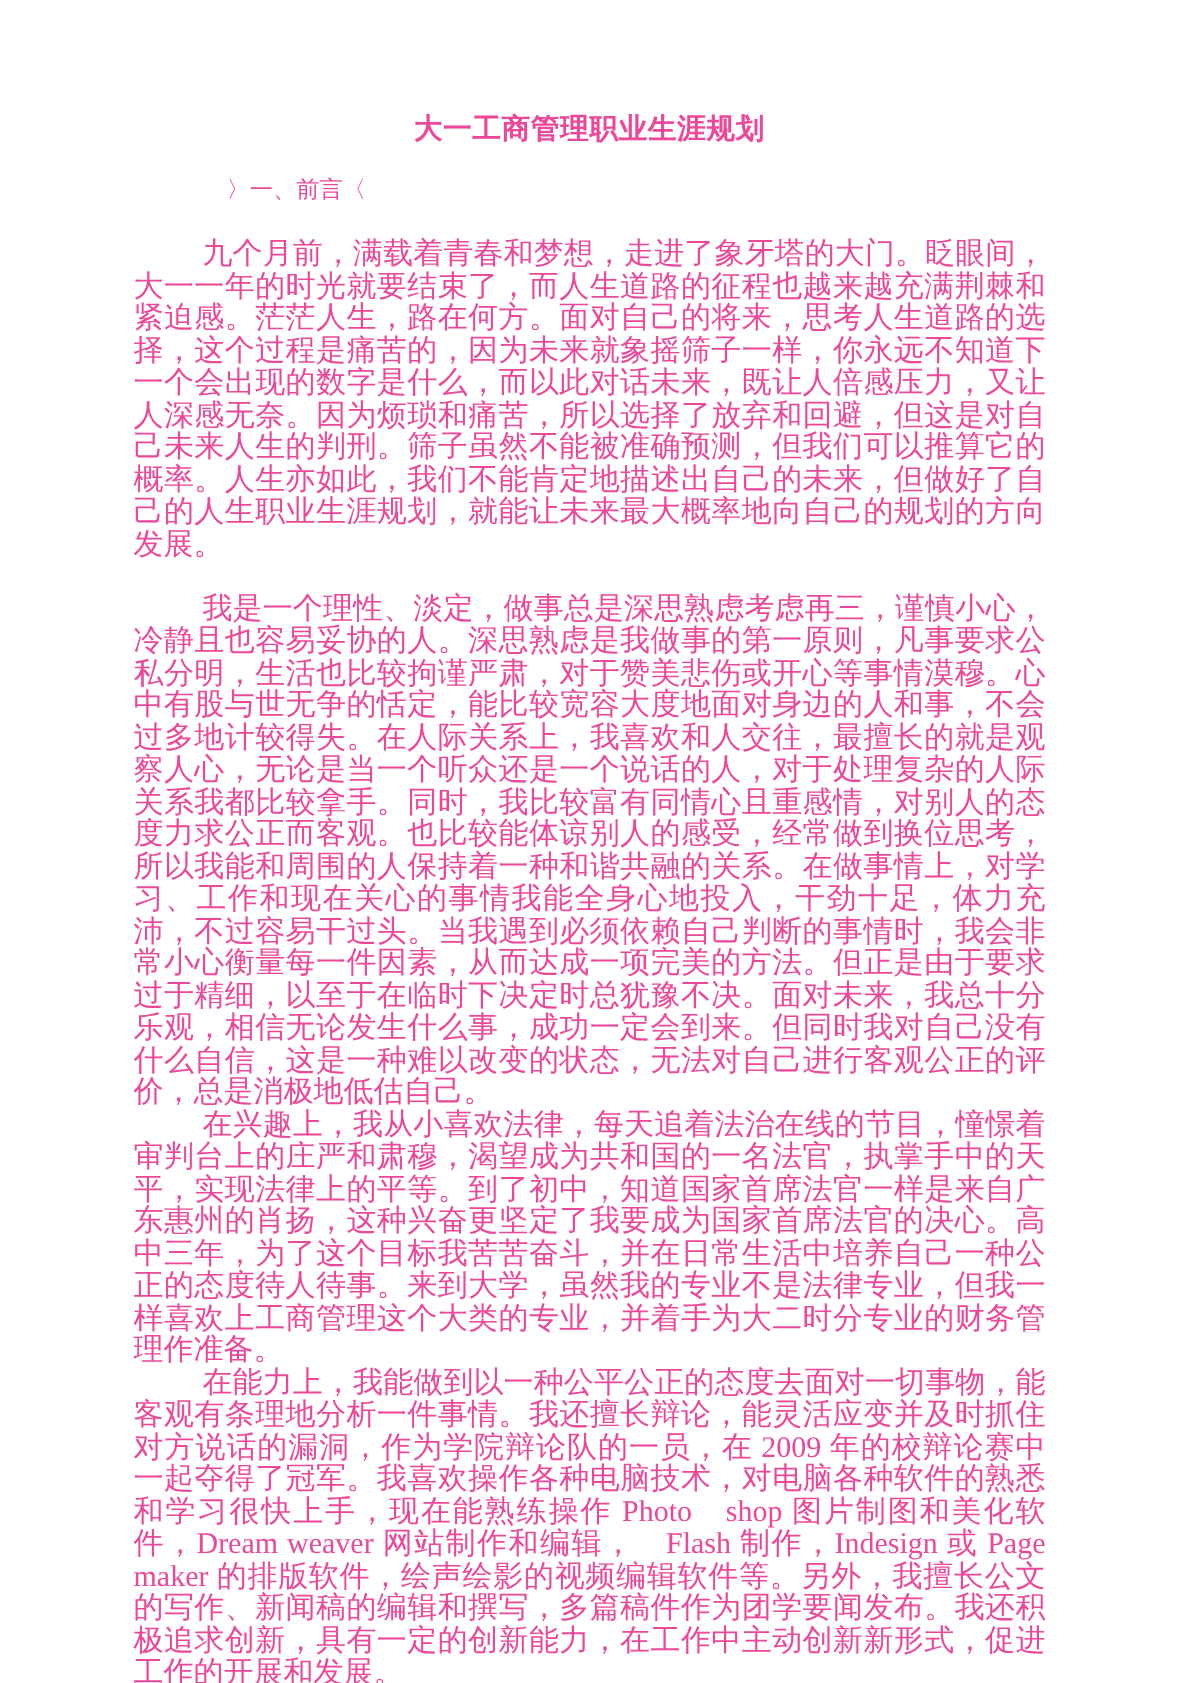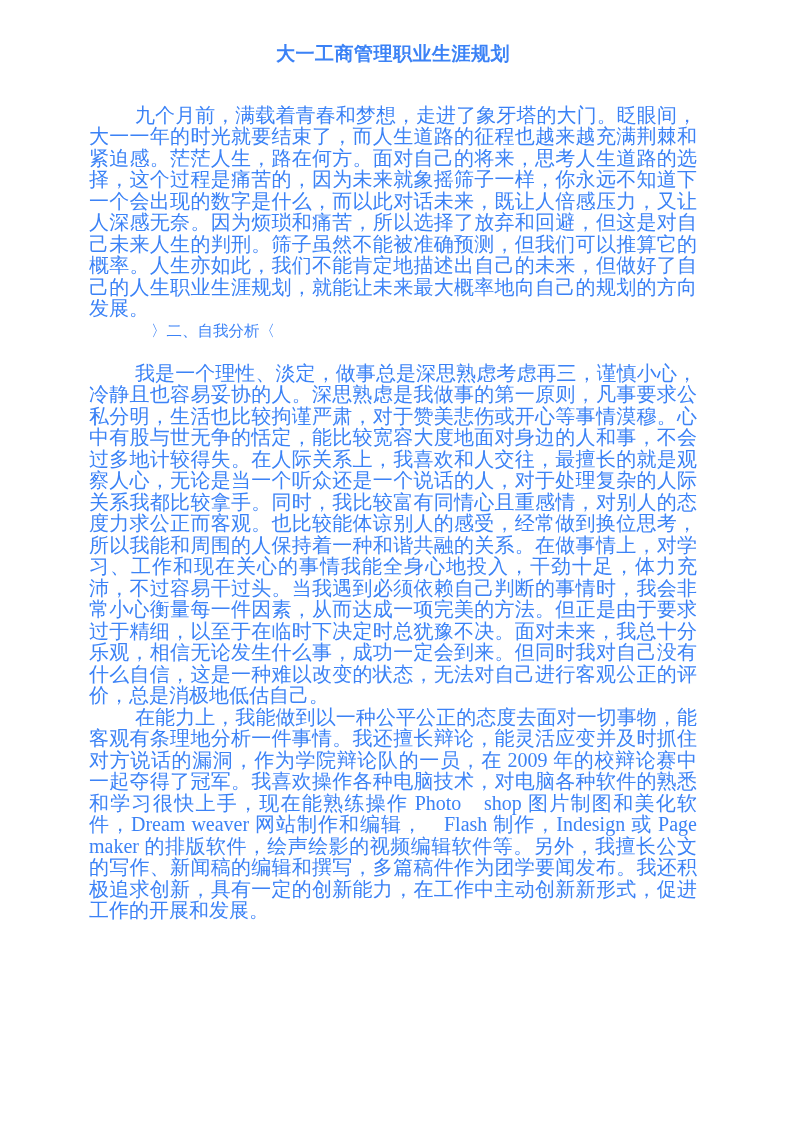--- a/index.html
+++ b/index.html
@@ -7,23 +7,23 @@
     padding: 0;
     background: #ffffff;
   }
   .page {
     position: relative;
     width: 793px;
     height: 1122px;
     margin: 0 auto;
     background: #ffffff;
     box-sizing: border-box;
-    padding: 41px 96px 0 89px;
+    padding: 74px 96px 0 89px;
     font-family: "Liberation Serif", "DejaVu Serif", serif;
-    color: #3b82f6;
+    color: #ec4899;
     overflow: hidden;
   }
   .doc-title {
     margin: 0 0 16px 0;
     text-align: center;
     font-size: 19px;
     line-height: 26px;
     font-weight: bold;
     letter-spacing: 0.5px;
   }
@@ -45,28 +45,29 @@
     height: 21.5px;
   }
 </style>
 </head>
 <body>
 
 <div class="page">
 
   <h1 class="doc-title">大一工商管理职业生涯规划</h1>
 
+  <div class="section-heading">〉一、前言〈</div>
 
   <div class="blank-line"></div>
 
   <p class="doc-paragraph">九个月前，满载着青春和梦想，走进了象牙塔的大门。眨眼间，大一一年的时光就要结束了，而人生道路的征程也越来越充满荆棘和紧迫感。茫茫人生，路在何方。面对自己的将来，思考人生道路的选择，这个过程是痛苦的，因为未来就象摇筛子一样，你永远不知道下一个会出现的数字是什么，而以此对话未来，既让人倍感压力，又让人深感无奈。因为烦琐和痛苦，所以选择了放弃和回避，但这是对自己未来人生的判刑。筛子虽然不能被准确预测，但我们可以推算它的概率。人生亦如此，我们不能肯定地描述出自己的未来，但做好了自己的人生职业生涯规划，就能让未来最大概率地向自己的规划的方向发展。</p>
 
 
-  <div class="section-heading">〉二、自我分析〈</div>
 
   <div class="blank-line"></div>
 
   <p class="doc-paragraph">我是一个理性、淡定，做事总是深思熟虑考虑再三，谨慎小心，冷静且也容易妥协的人。深思熟虑是我做事的第一原则，凡事要求公私分明，生活也比较拘谨严肃，对于赞美悲伤或开心等事情漠穆。心中有股与世无争的恬定，能比较宽容大度地面对身边的人和事，不会过多地计较得失。在人际关系上，我喜欢和人交往，最擅长的就是观察人心，无论是当一个听众还是一个说话的人，对于处理复杂的人际关系我都比较拿手。同时，我比较富有同情心且重感情，对别人的态度力求公正而客观。也比较能体谅别人的感受，经常做到换位思考，所以我能和周围的人保持着一种和谐共融的关系。在做事情上，对学习、工作和现在关心的事情我能全身心地投入，干劲十足，体力充沛，不过容易干过头。当我遇到必须依赖自己判断的事情时，我会非常小心衡量每一件因素，从而达成一项完美的方法。但正是由于要求过于精细，以至于在临时下决定时总犹豫不决。面对未来，我总十分乐观，相信无论发生什么事，成功一定会到来。但同时我对自己没有什么自信，这是一种难以改变的状态，无法对自己进行客观公正的评价，总是消极地低估自己。</p>
 
+  <p class="doc-paragraph">在兴趣上，我从小喜欢法律，每天追着法治在线的节目，憧憬着审判台上的庄严和肃穆，渴望成为共和国的一名法官，执掌手中的天平，实现法律上的平等。到了初中，知道国家首席法官一样是来自广东惠州的肖扬，这种兴奋更坚定了我要成为国家首席法官的决心。高中三年，为了这个目标我苦苦奋斗，并在日常生活中培养自己一种公正的态度待人待事。来到大学，虽然我的专业不是法律专业，但我一样喜欢上工商管理这个大类的专业，并着手为大二时分专业的财务管理作准备。</p>
 
   <p class="doc-paragraph">在能力上，我能做到以一种公平公正的态度去面对一切事物，能客观有条理地分析一件事情。我还擅长辩论，能灵活应变并及时抓住对方说话的漏洞，作为学院辩论队的一员，在 2009 年的校辩论赛中一起夺得了冠军。我喜欢操作各种电脑技术，对电脑各种软件的熟悉和学习很快上手，现在能熟练操作 Photo　shop 图片制图和美化软件，Dream weaver 网站制作和编辑，　Flash 制作，Indesign 或 Page　maker 的排版软件，绘声绘影的视频编辑软件等。另外，我擅长公文的写作、新闻稿的编辑和撰写，多篇稿件作为团学要闻发布。我还积极追求创新，具有一定的创新能力，在工作中主动创新新形式，促进工作的开展和发展。</p>
 
 </div>
 
 </body></html>

